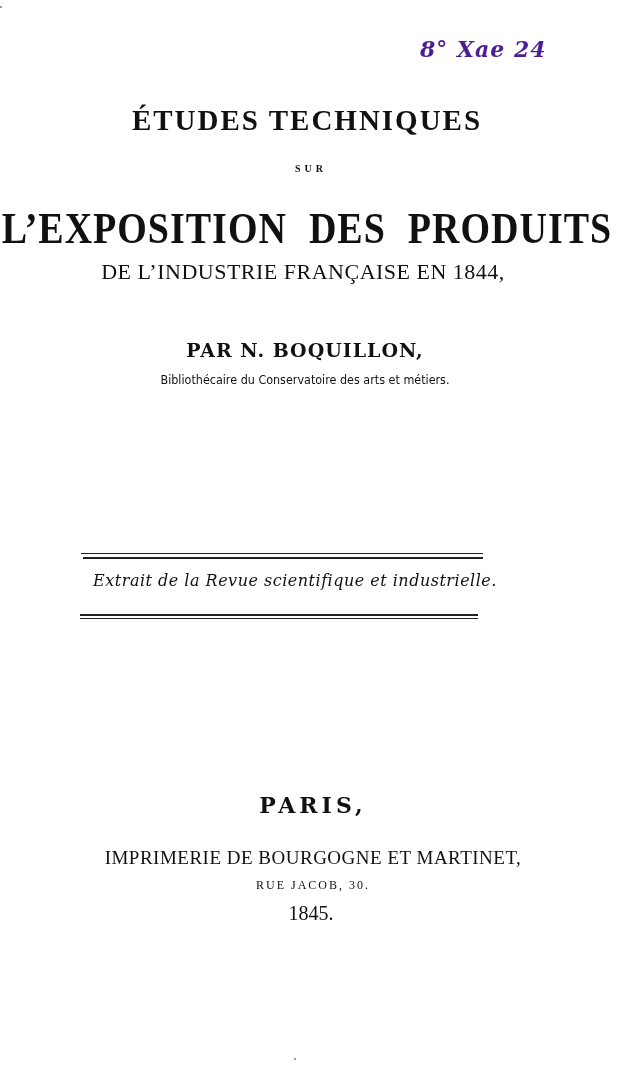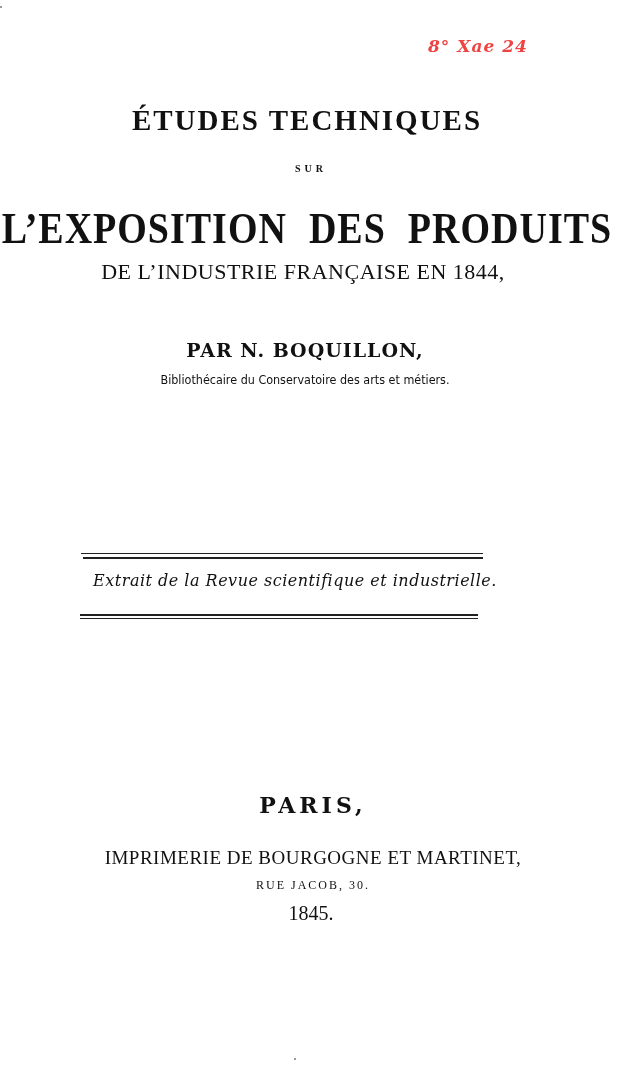--- a/index.html
+++ b/index.html
@@ -4,21 +4,21 @@
   <style>
     html, body { margin: 0; padding: 0; background: #ffffff; }
     body {
       width: 634px; height: 1065px; position: relative; overflow: hidden;
       font-family: "Liberation Serif", "DejaVu Serif", serif; color: #111;
     }
     .abs { position: absolute; left: 0; width: 634px; text-align: center; white-space: nowrap; }
     .shelfmark {
       position: absolute; left: 420px; top: 36px; width: 170px; text-align: left;
       font-family: "DejaVu Serif", serif; font-style: italic; font-weight: bold;
-      font-size: 17px; color: #ef4444; letter-spacing: 1px; margin-left: 8px;
+      font-size: 22px; color: #4c1d95; letter-spacing: 1px;
     }
     .t-etudes { top: 104px; font-size: 29px; font-weight: bold; letter-spacing: 2px; left: -10px; }
     .t-sur { top: 163px; font-size: 10px; font-weight: bold; letter-spacing: 4px; left: -6px; }
     .t-expo {
       top: 203px; font-size: 38px; font-weight: bold; letter-spacing: 1px; left: -10px;
       transform: scaleY(1.15); transform-origin: top center;
     }
     .t-expo span + span { margin-left: 22px; }
     .t-industrie { top: 259px; font-size: 22px; letter-spacing: 0.5px; left: -14px; }
     .t-par {

